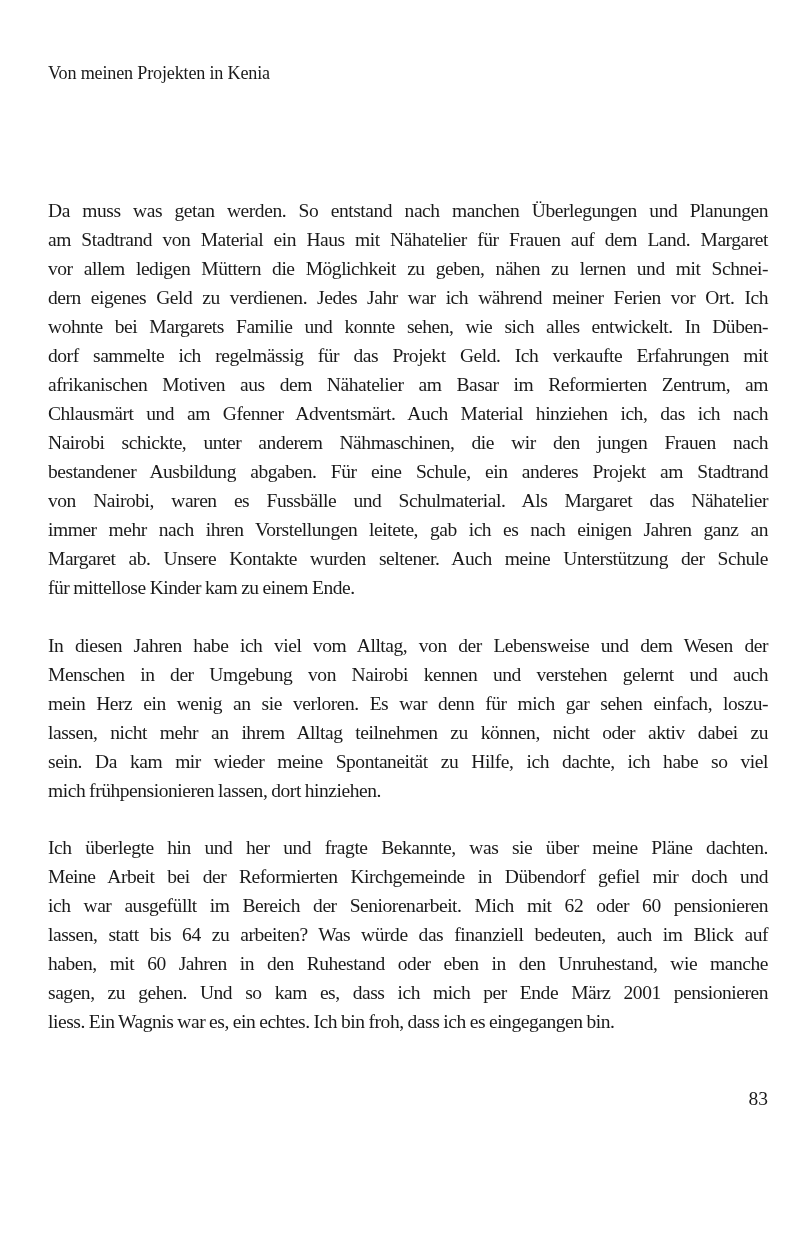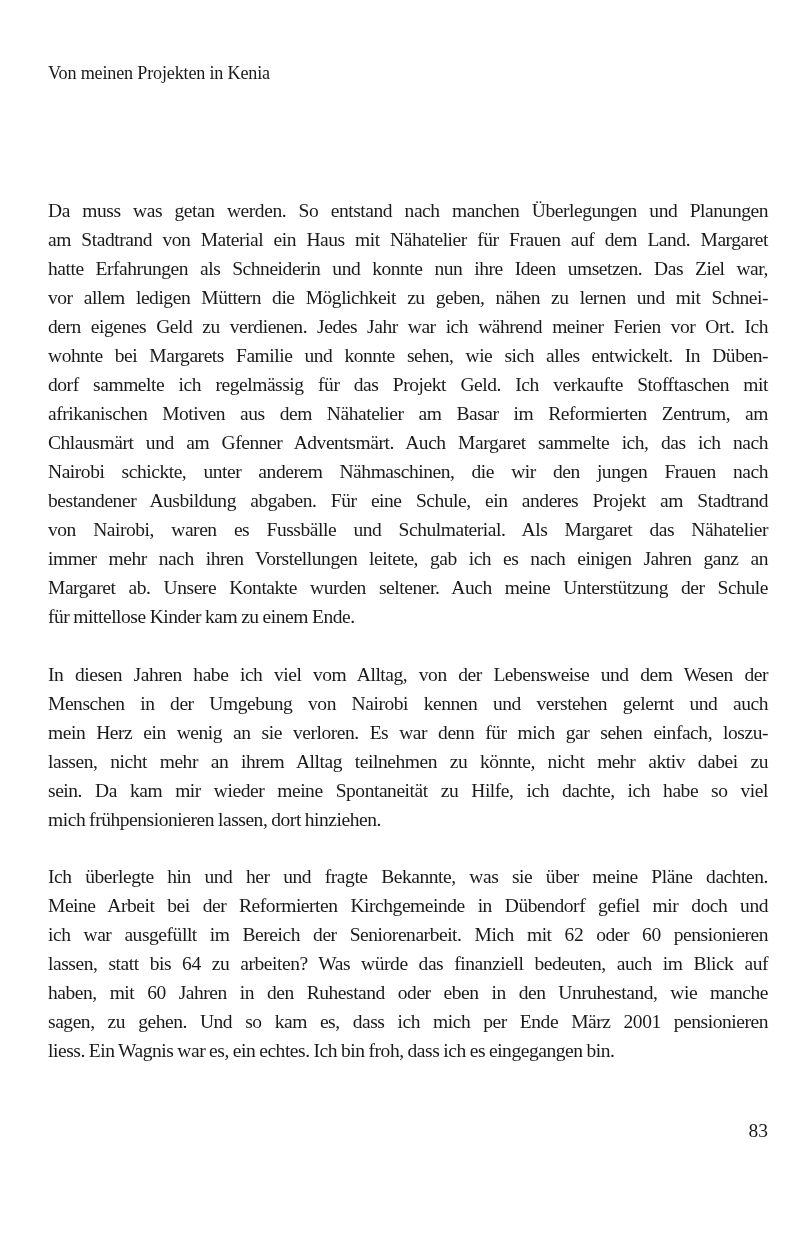--- a/index.html
+++ b/index.html
@@ -8,50 +8,49 @@
     .running-head { position: absolute; left: 48px; top: 62px; font-size: 19.5px;
                     letter-spacing: -0.2px; transform: scaleX(0.93); transform-origin: left; white-space: nowrap; }
     .body-text { position: absolute; left: 48px; top: 196px; width: 720px; }
     .para { margin: 0 0 28.5px 0; }
     .line { display: block; height: 29px; line-height: 29px; font-size: 19.5px;
             text-align: justify; text-align-last: justify; white-space: nowrap;
             letter-spacing: -0.45px; word-spacing: -0.5px; }
     .line.last { text-align-last: left; }
     .line-inner { display: inline-block; width: 720px; text-align: justify; text-align-last: justify; white-space: normal; }
     .line.last .line-inner { text-align-last: left; }
-    .page-number { position: absolute; right: 37px; top: 1120px; font-size: 19.5px; }
+    .page-number { position: absolute; right: 37px; top: 1088px; font-size: 19.5px; }
   </style>
 </head>
 <body>
 
 <div class="running-head">Von meinen Projekten in Kenia</div>
 
 <div class="body-text" id="body-text">
     <div class="para">
       <span class="line"><span class="line-inner">Da muss was getan werden. So entstand nach manchen Überlegungen und Planungen</span></span>
       <span class="line"><span class="line-inner">am Stadtrand von Material ein Haus mit Nähatelier für Frauen auf dem Land. Margaret</span></span>
-      <span class="line"><span class="line-inner">hatte Erfahrungen als Schneiderin und konnte nun ihre Ideen umsetzen. Das Ziel war,</span></span>
       <span class="line"><span class="line-inner">vor allem ledigen Müttern die Möglichkeit zu geben, nähen zu lernen und mit Schnei-</span></span>
       <span class="line"><span class="line-inner">dern eigenes Geld zu verdienen. Jedes Jahr war ich während meiner Ferien vor Ort. Ich</span></span>
       <span class="line"><span class="line-inner">wohnte bei Margarets Familie und konnte sehen, wie sich alles entwickelt. In Düben-</span></span>
-      <span class="line"><span class="line-inner">dorf sammelte ich regelmässig für das Projekt Geld. Ich verkaufte Stofftaschen mit</span></span>
+      <span class="line"><span class="line-inner">dorf sammelte ich regelmässig für das Projekt Geld. Ich verkaufte Erfahrungen mit</span></span>
       <span class="line"><span class="line-inner">afrikanischen Motiven aus dem Nähatelier am Basar im Reformierten Zentrum, am</span></span>
-      <span class="line"><span class="line-inner">Chlausmärt und am Gfenner Adventsmärt. Auch Margaret sammelte ich, das ich nach</span></span>
+      <span class="line"><span class="line-inner">Chlausmärt und am Gfenner Adventsmärt. Auch Material hinziehen ich, das ich nach</span></span>
       <span class="line"><span class="line-inner">Nairobi schickte, unter anderem Nähmaschinen, die wir den jungen Frauen nach</span></span>
       <span class="line"><span class="line-inner">bestandener Ausbildung abgaben. Für eine Schule, ein anderes Projekt am Stadtrand</span></span>
       <span class="line"><span class="line-inner">von Nairobi, waren es Fussbälle und Schulmaterial. Als Margaret das Nähatelier</span></span>
       <span class="line"><span class="line-inner">immer mehr nach ihren Vorstellungen leitete, gab ich es nach einigen Jahren ganz an</span></span>
       <span class="line"><span class="line-inner">Margaret ab. Unsere Kontakte wurden seltener. Auch meine Unterstützung der Schule</span></span>
       <span class="line last"><span class="line-inner">für mittellose Kinder kam zu einem Ende.</span></span>
     </div>
     <div class="para">
       <span class="line"><span class="line-inner">In diesen Jahren habe ich viel vom Alltag, von der Lebensweise und dem Wesen der</span></span>
       <span class="line"><span class="line-inner">Menschen in der Umgebung von Nairobi kennen und verstehen gelernt und auch</span></span>
       <span class="line"><span class="line-inner">mein Herz ein wenig an sie verloren. Es war denn für mich gar sehen einfach, loszu-</span></span>
-      <span class="line"><span class="line-inner">lassen, nicht mehr an ihrem Alltag teilnehmen zu könnte, nicht mehr aktiv dabei zu</span></span>
+      <span class="line"><span class="line-inner">lassen, nicht mehr an ihrem Alltag teilnehmen zu können, nicht oder aktiv dabei zu</span></span>
       <span class="line"><span class="line-inner">sein. Da kam mir wieder meine Spontaneität zu Hilfe, ich dachte, ich habe so viel</span></span>
       <span class="line last"><span class="line-inner">mich frühpensionieren lassen, dort hinziehen.</span></span>
     </div>
     <div class="para">
       <span class="line"><span class="line-inner">Ich überlegte hin und her und fragte Bekannte, was sie über meine Pläne dachten.</span></span>
       <span class="line"><span class="line-inner">Meine Arbeit bei der Reformierten Kirchgemeinde in Dübendorf gefiel mir doch und</span></span>
       <span class="line"><span class="line-inner">ich war ausgefüllt im Bereich der Seniorenarbeit. Mich mit 62 oder 60 pensionieren</span></span>
       <span class="line"><span class="line-inner">lassen, statt bis 64 zu arbeiten? Was würde das finanziell bedeuten, auch im Blick auf</span></span>
       <span class="line"><span class="line-inner">haben, mit 60 Jahren in den Ruhestand oder eben in den Unruhestand, wie manche</span></span>
       <span class="line"><span class="line-inner">sagen, zu gehen. Und so kam es, dass ich mich per Ende März 2001 pensionieren</span></span>

